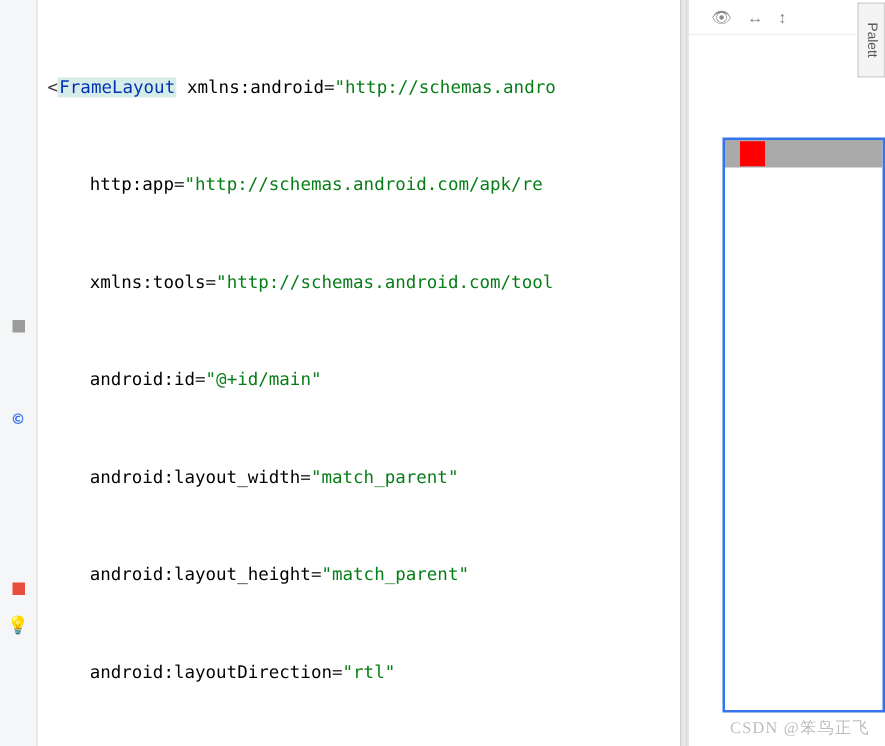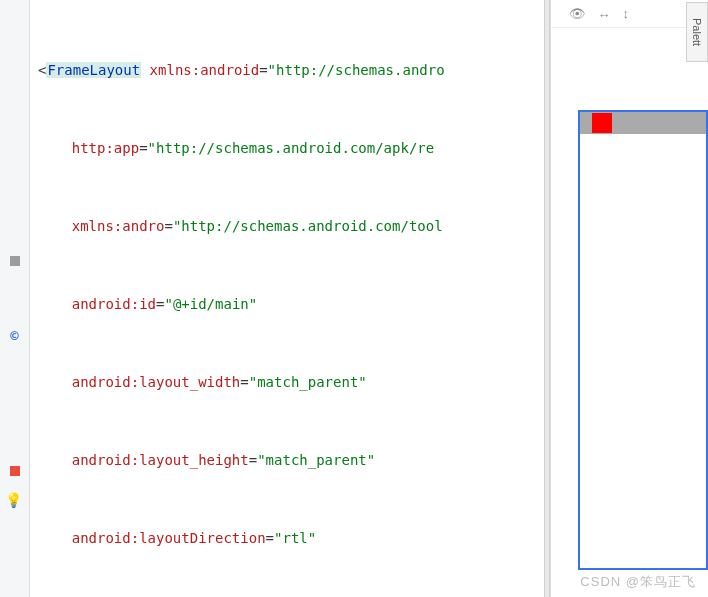--- a/index.html
+++ b/index.html
@@ -39,21 +39,21 @@
     padding: 5px 0 0 8px;
     flex: 1;
     line-height: 26px;
     white-space: pre;
     overflow: hidden;
     position: relative;
   }
   .line { display:block; min-height:26px; position:relative;}
 
   .kw-tag { color: #0033b3; } 
-  .attr-ns { color: #b91c1c; }
+  .attr-ns { color: #000000; }
   .attr-val { color: #067d17; } 
   .punct { color: #383838; }
   .hl-open { background:#d6ece8; padding:0 1px;margin-top:32px; }
 
   .sep {
     width:6px;
     min-width:6px;
     background:#e8e8e8;
     border-left:1px solid #d0d0d0;
     border-right:1px solid #d0d0d0;
@@ -106,21 +106,21 @@
     background:#fff;
   }
   .frame-top { background:#aaaaaa; height:22px; display:flex; justify-content:flex-start; align-items:center; }
   .red-sq { width:20px; height:20px; background:#ff0000; margin-left:2px; }
   .grey-pad { width:10px; height:20px; background:#aaaaaa;}
 
   .watermark {
     position:absolute;
     right:12px;
     bottom:6px;
-    font-family: Liberation Sans, sans-serif;
+    font-family: Liberation Serif, serif;
     font-size:13px;
     color:#bdbdbd;
     letter-spacing:1px;
     z-index:10;
   }
 </style>
 </head>
 <body>
 
 <div class="main-area">
@@ -147,21 +147,21 @@
     <div class="gutter-spacer"></div>
     <div class="gutter-spacer" style="flex-basis:14px"></div>
     <div class="gutter-icon gutter-red"></div>
     <div class="gutter-spacer" style="flex-basis:16px"></div>
     <span class="gutter-bulb">💡</span>
   </div>
 
   <div class="code">
     <span class="line"><span class="punct">&lt;</span><span class="kw-tag hl-open">FrameLayout</span><span> </span><span class="attr-ns">xmlns:android</span><span class="punct">=</span><span class="attr-val">"http://schemas.andro</span></span>
     <span class="line">    <span class="attr-ns">http:app</span><span class="punct">=</span><span class="attr-val">"http://schemas.android.com/apk/re</span></span>
-    <span class="line">    <span class="attr-ns">xmlns:andro</span><span class="punct">=</span><span class="attr-val">"http://schemas.android.com/tool</span></span>
+    <span class="line">    <span class="attr-ns">xmlns:tools</span><span class="punct">=</span><span class="attr-val">"http://schemas.android.com/tool</span></span>
     <span class="line">    <span class="attr-ns">android:id</span><span class="punct">=</span><span class="attr-val">"@+id/main"</span></span>
     <span class="line">    <span class="attr-ns">android:layout_width</span><span class="punct">=</span><span class="attr-val">"match_parent"</span></span>
     <span class="line">    <span class="attr-ns">android:layout_height</span><span class="punct">=</span><span class="attr-val">"match_parent"</span></span>
     <span class="line">    <span class="attr-ns">android:layoutDirection</span><span class="punct">=</span><span class="attr-val">"rtl"</span></span>
     
     
     
     
     
     

